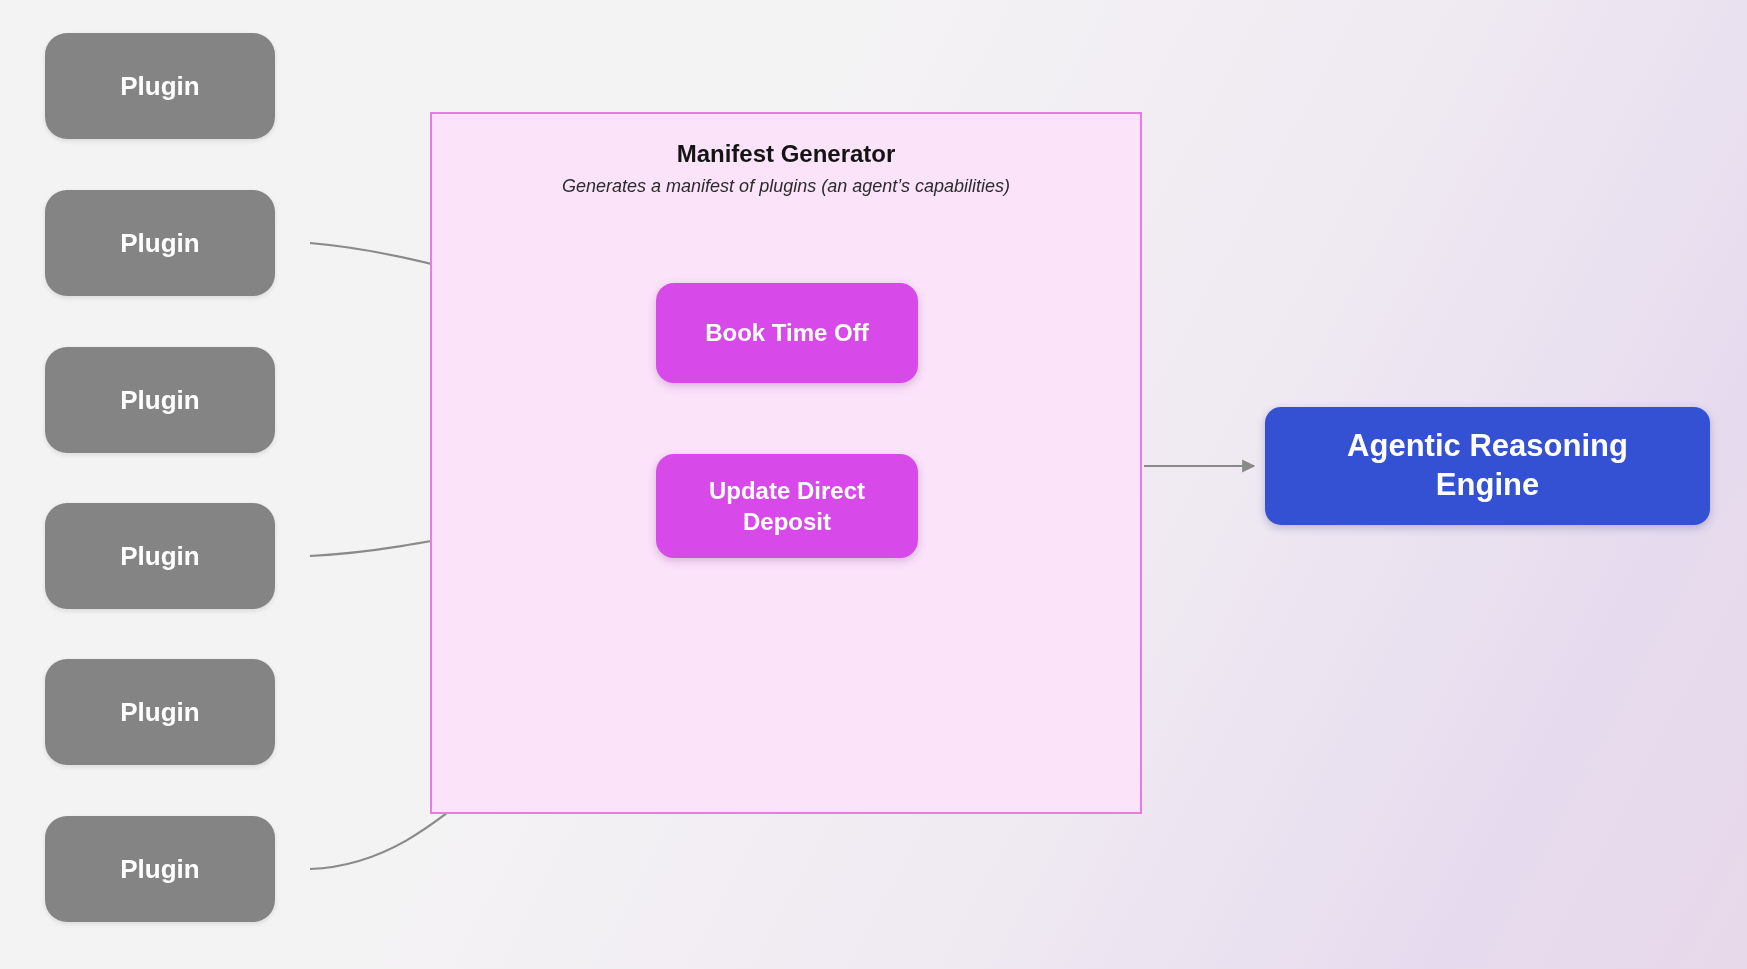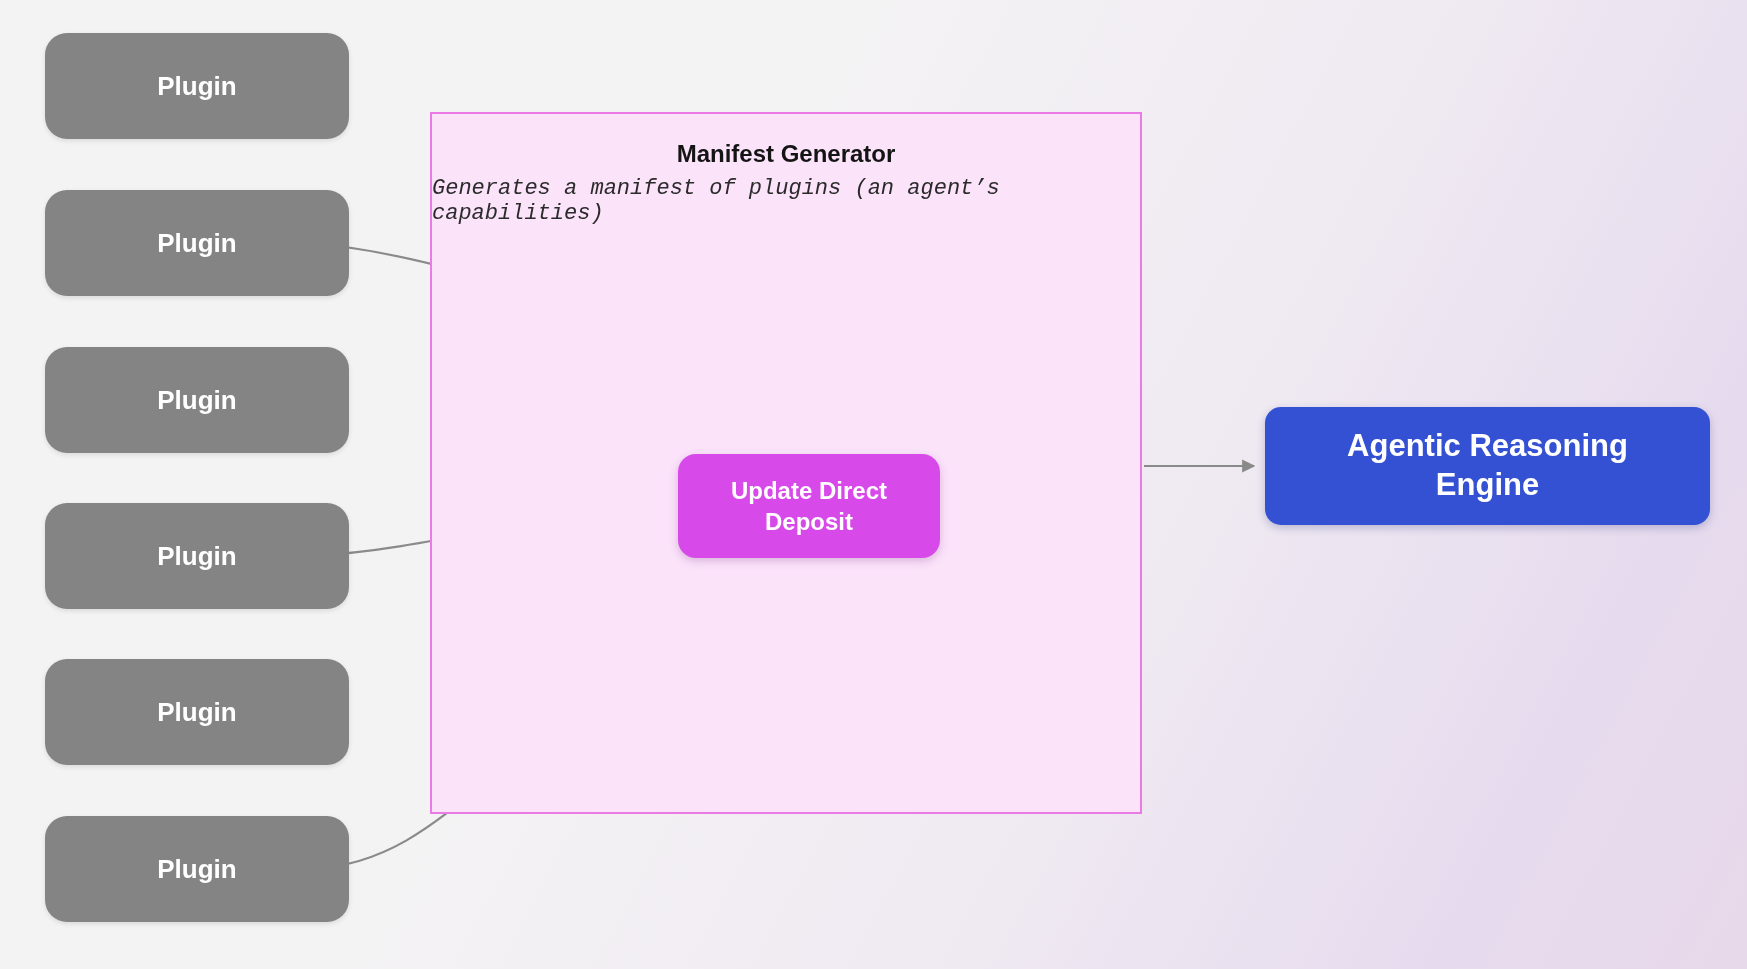--- a/index.html
+++ b/index.html
@@ -29,21 +29,21 @@
     stroke-width: 2.2;
   }
   .arrowhead {
     fill: var(--arrow, #8a8a8a);
   }
 
   
   .plugin {
     position: absolute;
     left: 45px;
-    width: 304px;
+    width: 230px;
     height: 106px;
     background: var(--plugin-fill, #848484);
     border-radius: 22px;
     display: flex;
     align-items: center;
     justify-content: center;
     box-shadow: 0 2px 5px rgba(0,0,0,0.10);
   }
   .p1 { top: 33px; }
   .p2 { top: 190px; }
@@ -70,25 +70,24 @@
   }
   .m-title {
     margin-top: 26px;
     text-align: center;
     font-size: 24px;
     font-weight: 700;
     color: var(--title-text, #141414);
   }
   .m-subtitle {
     margin-top: 8px;
-    text-align: left;
-    font-size: 22px;
+    text-align: center;
+    font-size: 18px;
     font-style: italic;
     color: #2b2b2b;
-    font-family: Liberation Mono, monospace;
   }
 
   
   .capability {
     position: absolute;
     left: 224px;
     width: 262px;
     box-sizing: border-box;
     padding: 0 34px;
     background: var(--capability-fill, #d74ae9);
@@ -97,21 +96,21 @@
     align-items: center;
     justify-content: center;
     text-align: center;
     color: var(--capability-text, #ffffff);
     font-weight: 700;
     font-size: 24px;
     line-height: 1.3;
     box-shadow: 0 3px 8px rgba(120, 40, 130, 0.25);
   }
   .cap-1 { top: 169px; height: 100px; }
-  .cap-2 { top: 340px; height: 104px; margin-left: 22px; }
+  .cap-2 { top: 340px; height: 104px; }
   .cap-3 { top: 508px; height: 104px; }
 
   
   .engine {
     position: absolute;
     left: 1265px;
     top: 407px;
     width: 445px;
     height: 118px;
     box-sizing: border-box;
@@ -162,20 +161,23 @@
     <span class="plugin-label">Plugin</span>
   </div>
   <div class="plugin p6">
     <span class="plugin-label">Plugin</span>
   </div>
 
   <div class="manifest">
     <div class="m-title">Manifest Generator</div>
     <div class="m-subtitle">Generates a manifest of plugins (an agent’s capabilities)</div>
 
+    <div class="capability cap-1">
+      <span>Book Time Off</span>
+    </div>
     <div class="capability cap-2">
       <span>Update Direct Deposit</span>
     </div>
   </div>
 
   <div class="engine">
     <span>Agentic Reasoning Engine</span>
   </div>
 
 </div>

